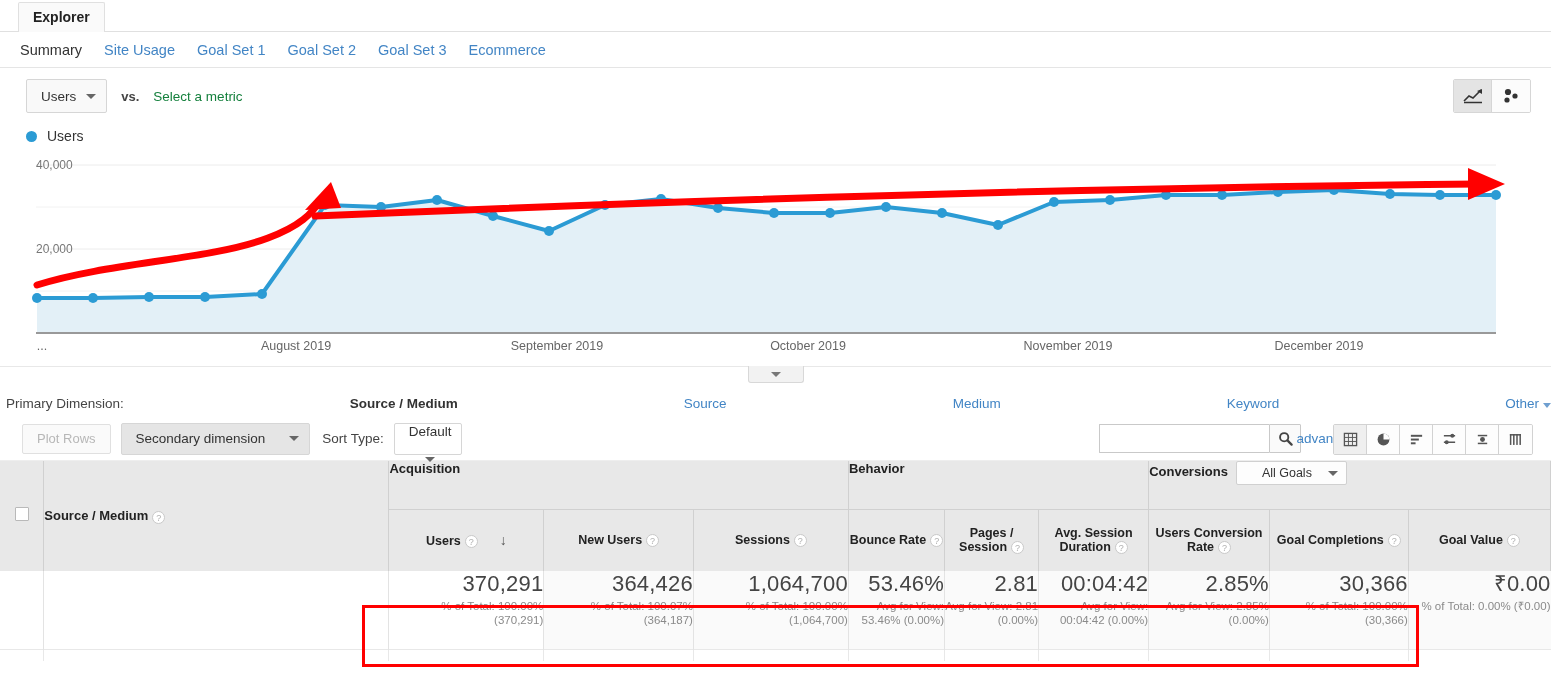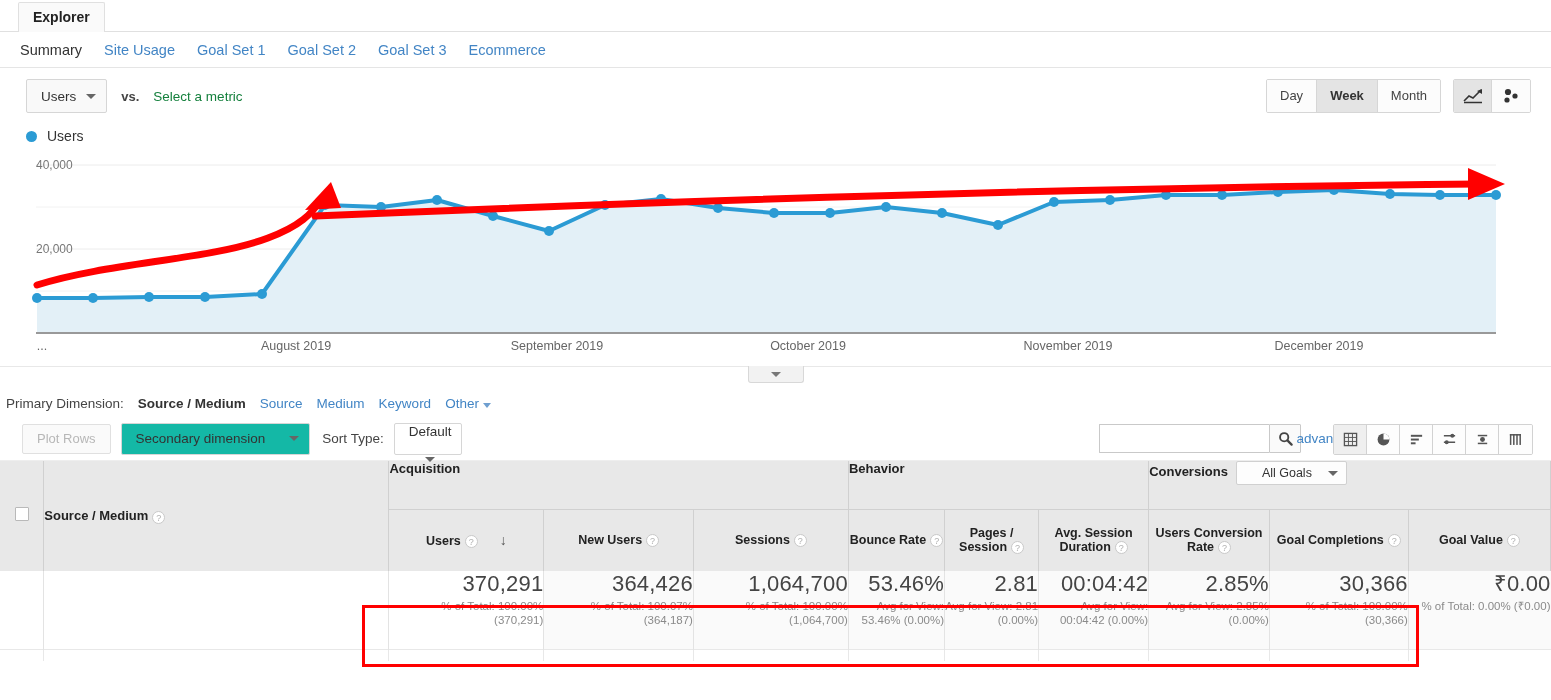--- a/index.html
+++ b/index.html
@@ -122,20 +122,21 @@
     width:0;height:0;border-left:5px solid transparent;border-right:5px solid transparent;border-top:5px solid #777;
   }
 
   
   .primdim {
     padding: 8px 0 6px 6px;
     font-size: 13.5px;
     display:flex; align-items:center; gap: 14px;
     color:#444;
     position: relative;
+    justify-content: space-between;
   }
   .primdim .lbl { color:#444; }
   .primdim .sel { font-weight: bold; color:#333; }
   .primdim a { color:#4285c5; text-decoration:none; }
   .primdim .othercaret {
     width:0;height:0;border-left:4px solid transparent;border-right:4px solid transparent;border-top:5px solid #6f9fd0;
     display:inline-block; margin-left:4px;
   }
 
   
@@ -144,21 +145,21 @@
     display:flex; align-items:center;
     padding: 0 18px 0 22px;
     position: relative;
     border-bottom: 1px solid #eee;
   }
   .plotrows {
     border:1px solid #e0e0e0; background:#fafafa; color:#b7b7b7;
     height:30px; padding:0 14px; line-height:28px; font-size:13px; border-radius:2px;
   }
   .secdim {
-    margin-left:10px; border:1px solid #d6d6d6; background:#14b8a6;
+    margin-left:10px; border:1px solid #d6d6d6; background:#e5e5e5;
     height:32px; padding:0 10px 0 14px; display:flex; align-items:center; gap:24px;
     font-size:13.5px; color:#333; border-radius:2px;
   }
   .sorttype-lbl { margin-left:12px; font-size:13.5px; color:#444; }
   .default-sel {
     margin-left:10px; border:1px solid #d6d6d6; background:#fff;
     height:32px; padding:0 10px 0 14px; display:flex; align-items:center; gap:18px;
     font-size:13.5px; color:#333; border-radius:2px;flex-direction:column;
   }
   .searchgrp { position:absolute; right: 250px; top:7px; display:flex; }
@@ -250,25 +251,20 @@
 
   <div class="metricbar">
     <div class="sel-btn">
       <span>Users</span>
       <span class="caret-dn"></span>
     </div>
     <span class="vs-label">vs.</span>
     <span class="metric-link">Select a metric</span>
 
     <div class="rightctl">
-      <div class="seg">
-        <div>Day</div>
-        <div class="on">Week</div>
-        <div>Month</div>
-      </div>
       <div class="iconseg">
         <div class="ibt on">
           <svg width="20" height="16" viewBox="0 0 20 16">
             <polyline points="1,13 6,8 10,10 18,2" fill="none" stroke="#333" stroke-width="1.6"></polyline>
             <polygon points="14,3 19,1 19,6" fill="#333"></polygon>
             <line x1="1" y1="14.5" x2="19" y2="14.5" stroke="#333" stroke-width="1.4"></line>
           </svg>
         </div>
         <div class="ibt">
           <svg width="20" height="16" viewBox="0 0 20 16">

